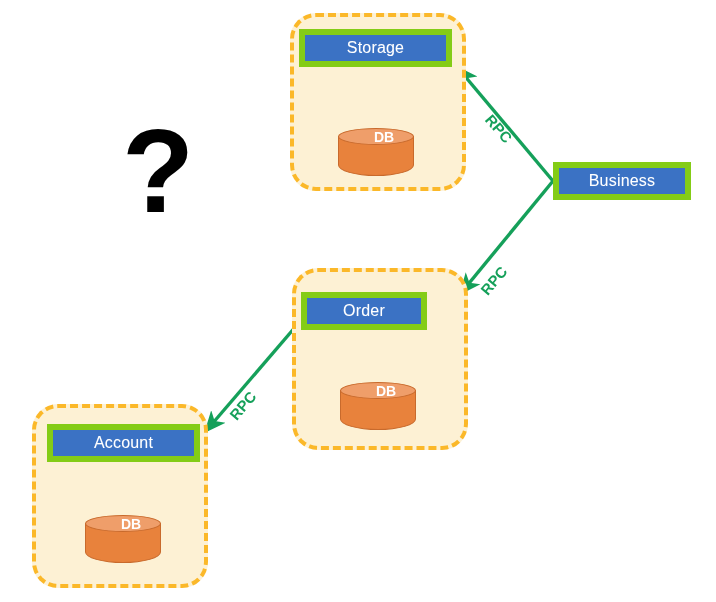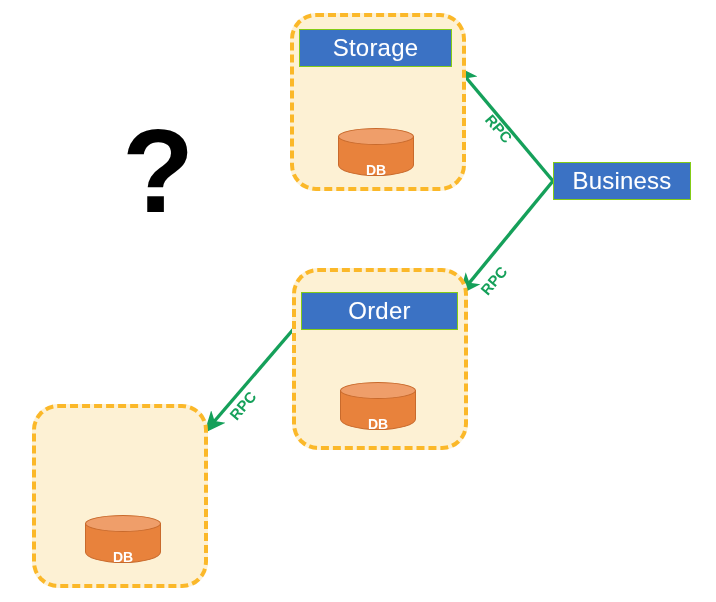--- a/index.html
+++ b/index.html
@@ -29,23 +29,23 @@
     box-sizing: border-box;
     background: #fdf1d4;
     border: 4px dashed #fbb829;
     border-radius: 26px;
   }
   
   .service-box {
     position: absolute;
     box-sizing: border-box;
     background: #3b72c4;
-    border: 1px solid #84cc16;
+    border: 6px solid #84cc16;
     color: #ffffff;
-    font-size: 24px;
+    font-size: 16px;
     font-weight: 400;
     display: flex;
     align-items: center;
     justify-content: center;
     letter-spacing: 0.2px;
     text-shadow: 0 0 1px rgba(255,255,255,0.25);
   }
   
   .db {
     position: absolute;
@@ -70,27 +70,28 @@
     width: 76px;
     height: 17px;
     box-sizing: border-box;
     background: #ef9e6a;
     border: 1.5px solid #c86a2c;
     border-radius: 50%;
   }
   .db-label {
     position: absolute;
     left: 0;
-    top: 34px;
+    top: 1px;
     width: 76px;
     text-align: center;
     color: #ffffff;
     font-size: 14px;
     font-weight: bold;
     z-index: 3;
+    padding-left: 8px;
   }
   
   #question-mark {
     position: absolute;
     color: #000000;
     font-size: 118px;
     font-weight: bold;
     line-height: 1;
     font-family: "Liberation Sans", sans-serif;
   }
@@ -136,30 +137,33 @@
   <div class="service-box" style="left:299px; top:29px; width:153px; height:38px;">
     <span>Storage</span>
   </div>
   <div class="db" style="left:338px; top:128px;">
     <div class="db-body"></div>
     <div class="db-top"></div>
     <div class="db-label">DB</div>
   </div>
 
   <div class="service-group" style="left:292px; top:268px; width:176px; height:182px;"></div>
-  <div class="service-box" style="left:301px; top:292px; width:157px; height:38px;">
+  <div class="service-box" style="left:301px; top:292px; width:126px; height:38px;">
     <span>Order</span>
   </div>
   <div class="db" style="left:340px; top:382px;">
     <div class="db-body"></div>
     <div class="db-top"></div>
     <div class="db-label">DB</div>
   </div>
 
   <div class="service-group" style="left:32px; top:404px; width:176px; height:184px;"></div>
+  <div class="service-box" style="left:47px; top:424px; width:153px; height:38px;">
+    <span>Account</span>
+  </div>
   <div class="db" style="left:85px; top:515px;">
     <div class="db-body"></div>
     <div class="db-top"></div>
     <div class="db-label">DB</div>
   </div>
 
   <div class="service-box" style="left:553px; top:162px; width:138px; height:38px;">
     <span>Business</span>
   </div>
 

